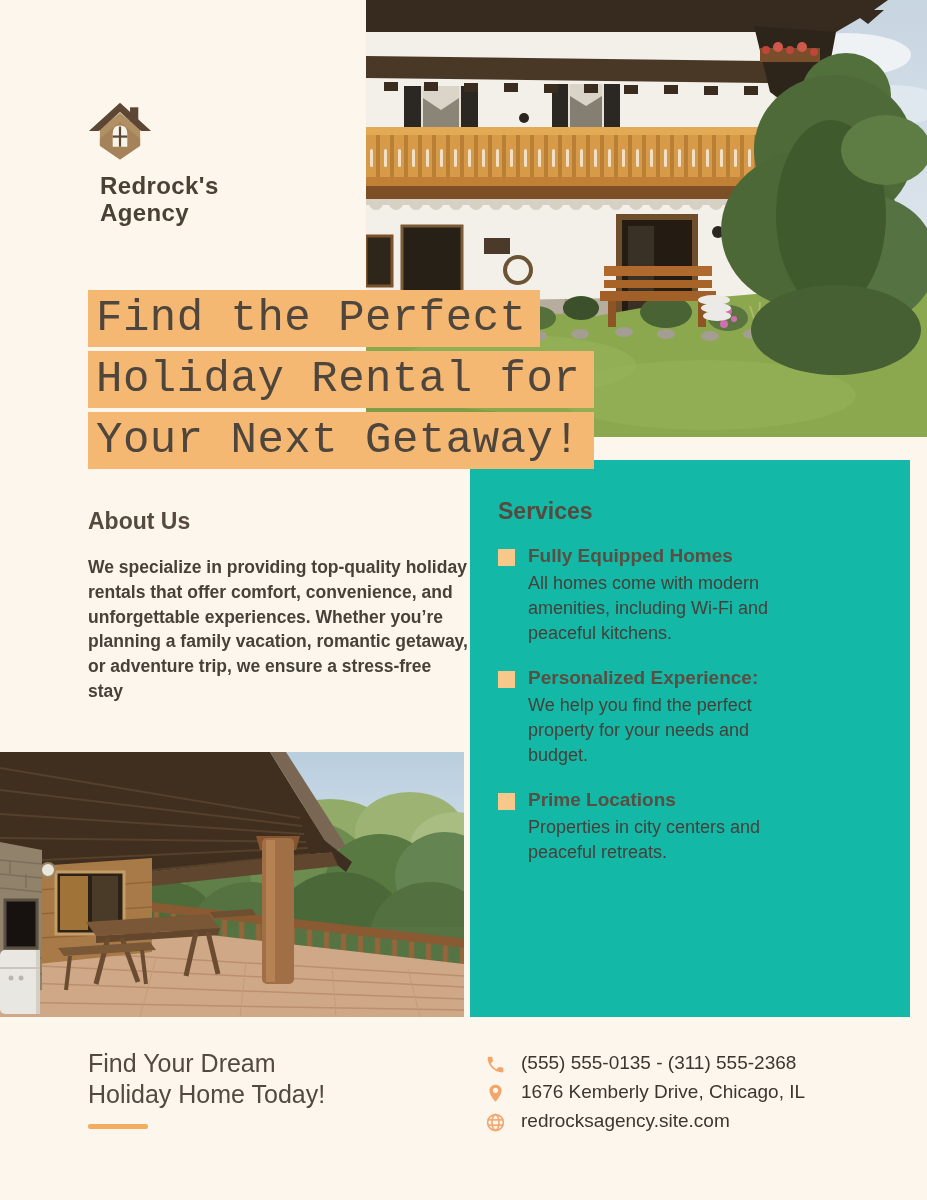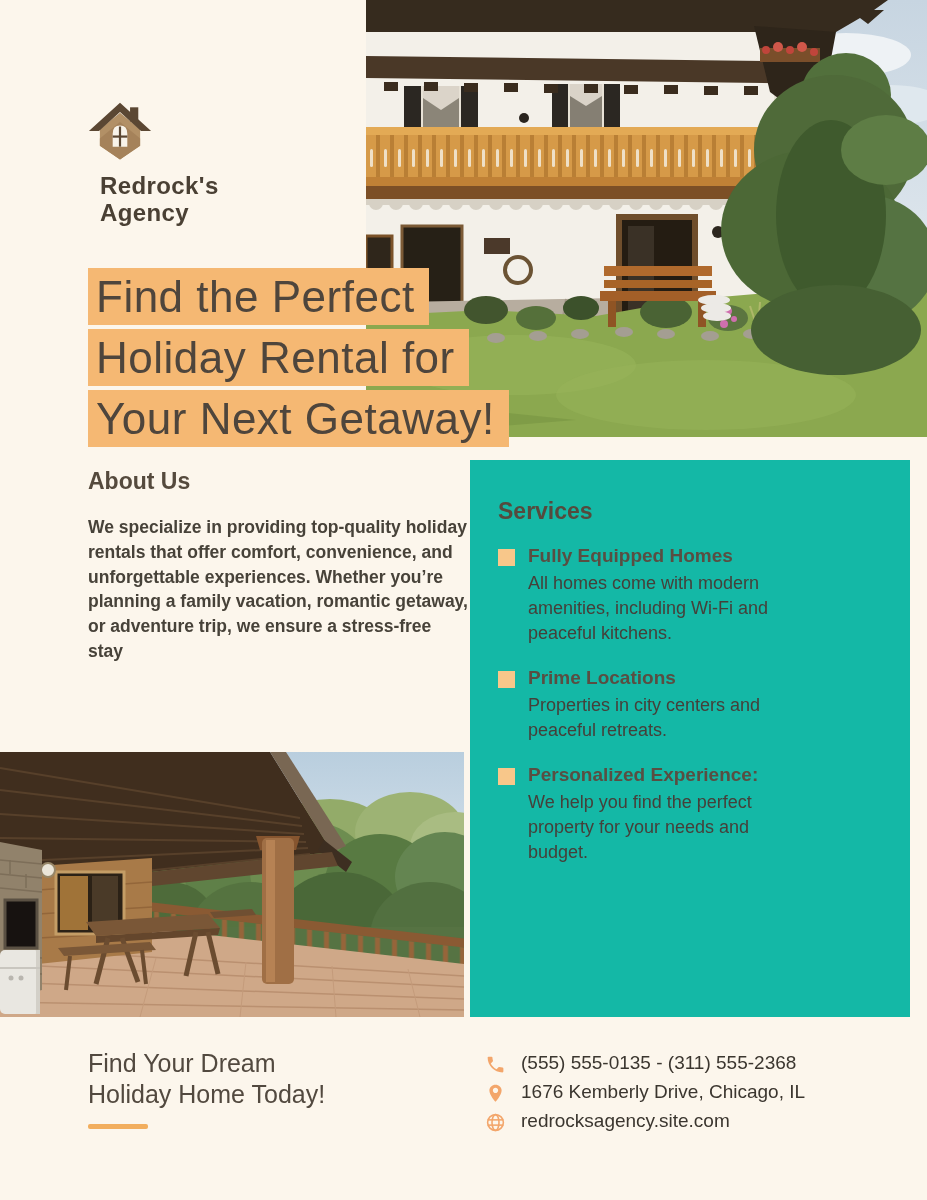--- a/index.html
+++ b/index.html
@@ -11,26 +11,26 @@
   .logo{position:absolute;left:88px;top:98px;display:flex;align-items:flex-start;flex-direction:column;}
   .logo svg{width:64px;height:68px;display:block;}
   .logo-text{margin-left:12px;margin-top:6px;font-weight:bold;font-size:24px;line-height:27px;color:#4A4034;letter-spacing:.4px;}
 
   
   .photo-top{position:absolute;left:366px;top:0;width:561px;height:437px;z-index:1;}
   .photo-bottom{position:absolute;left:0;top:752px;width:464px;height:265px;z-index:2;}
   .photo-top svg,.photo-bottom svg{display:block;width:100%;height:100%;}
 
   
-  .headline{position:absolute;left:88px;top:268px;z-index:5;font-family:Liberation Sans, sans-serif;}
+  .headline{position:absolute;left:88px;top:290px;z-index:5;font-family:Liberation Mono, monospace;}
   .headline .hl{display:table;background:#F5B873;color:#4E453C;font-size:44px;line-height:45px;
     padding:6px 14px 6px 8px;margin-bottom:4px;letter-spacing:.5px;white-space:nowrap;}
 
   
-  .about{position:absolute;left:88px;top:468px;width:382px;z-index:3;}
+  .about{position:absolute;left:88px;top:508px;width:382px;z-index:3;}
   .sec-title{font-size:23px;font-weight:bold;color:#554A3D;margin:0 0 20px 0;}
   .about p{margin:0;font-size:17.5px;line-height:24.8px;color:#474239;font-weight:bold;}
 
   
   .services-panel{position:absolute;left:470px;top:460px;width:440px;height:557px;background:#14b8a6;z-index:0;box-sizing:border-box;padding:38px 30px 0 28px;}
   .svc{display:flex;margin-bottom:21px;}
   .svc-bullet{flex:0 0 17px;width:17px;height:17px;background:#F8C78A;margin-top:4px;}
   .svc-body{margin-left:13px;}
   .svc-title{font-size:19px;font-weight:bold;color:#594E42;margin-bottom:4px;}
   .svc-desc{font-size:18px;line-height:25px;color:#45403A;max-width:262px;}
@@ -54,29 +54,29 @@
     <div class="svc">
       <div class="svc-bullet"></div>
       <div class="svc-body">
         <div class="svc-title">Fully Equipped Homes</div>
         <div class="svc-desc">All homes come with modern amenities, including Wi-Fi and peaceful kitchens.</div>
       </div>
     </div>
     <div class="svc">
       <div class="svc-bullet"></div>
       <div class="svc-body">
-        <div class="svc-title">Prime Locations</div>
-        <div class="svc-desc">Properties in city centers and peaceful retreats.</div>
+        <div class="svc-title">Personalized Experience:</div>
+        <div class="svc-desc">We help you find the perfect property for your needs and budget.</div>
       </div>
     </div>
     <div class="svc">
       <div class="svc-bullet"></div>
       <div class="svc-body">
-        <div class="svc-title">Personalized Experience:</div>
-        <div class="svc-desc">We help you find the perfect property for your needs and budget.</div>
+        <div class="svc-title">Prime Locations</div>
+        <div class="svc-desc">Properties in city centers and peaceful retreats.</div>
       </div>
     </div>
   </div>
 
   <div class="photo-top" role="img" aria-label="alpine chalet with wooden balcony and garden">
     <svg viewBox="0 0 561 437" preserveAspectRatio="none">
       <defs>
         <linearGradient id="skyg" x1="0" y1="0" x2="0" y2="1">
           <stop offset="0" stop-color="#c7d5e1"></stop>
             <stop offset="1" stop-color="#e9eef2"></stop>

